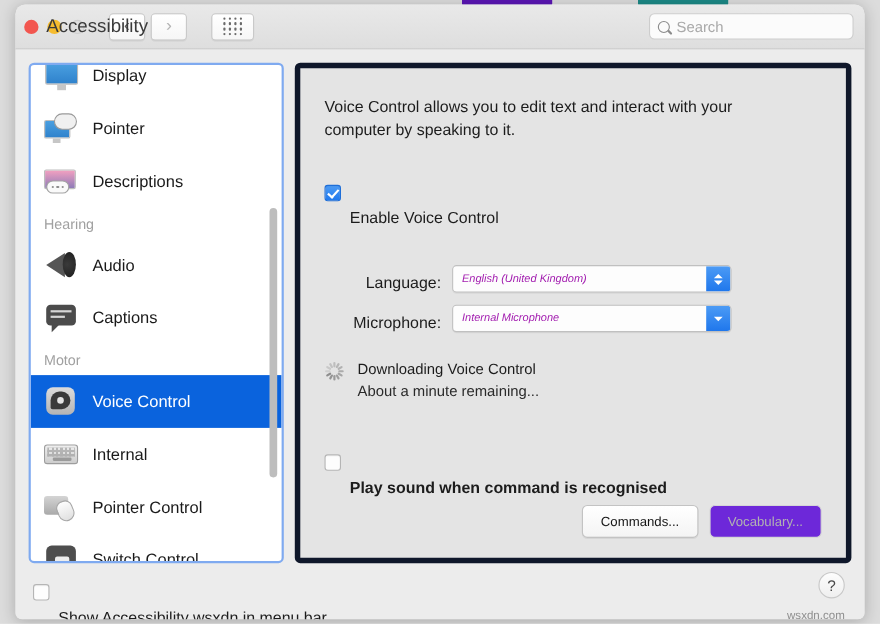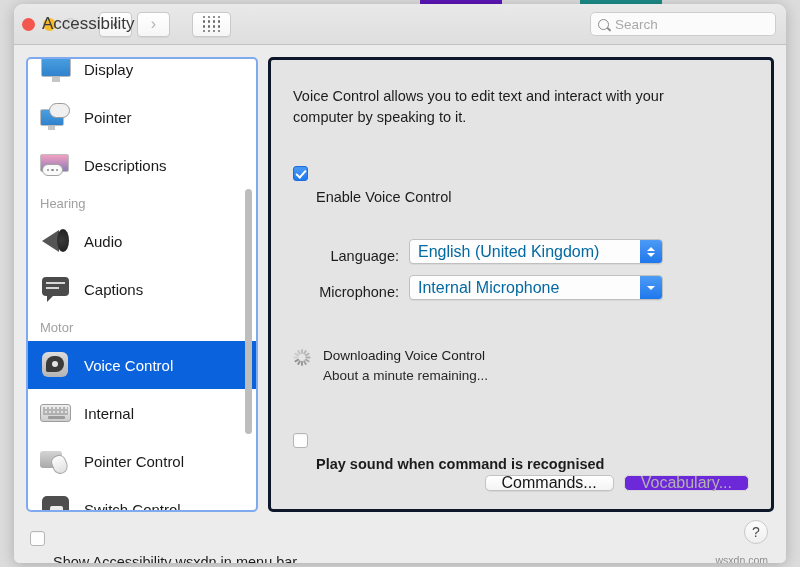--- a/index.html
+++ b/index.html
@@ -150,21 +150,21 @@
   }
   #side-thumb {
     position:absolute; left:1px; width:7px;
     background:#bdbdbd; border-radius:4px;
   }
 
   
   #content {
     flex:1;
     background:#e4e4e4;
-    border:3px solid #0f172a;
+    border:5px solid #0f172a;
     border-radius:5px;
     position:relative;
     padding:26px 22px 0 22px;
   }
 
   #desc { font-size:14.5px; color:#1c1c1c; line-height:1.42; width:430px; }
 
   .cbrow { display:flex; align-items:center; gap:8px; margin-top:14px; }
   .cbox {
     width:15px; height:15px; border-radius:3px; flex:none;
@@ -187,55 +187,55 @@
   #form { margin-top:34px; }
   .frow { display:flex; align-items:flex-end; margin-bottom:11px; }
   .flabel { width:116px; text-align:right; padding-right:10px; font-size:14.5px; color:#1c1c1c; }
   .popup {
     width:254px; height:25px;
     background:#fdfdfd; border:1px solid #c0c0c0; border-radius:4px;
     display:flex; align-items:center; justify-content:space-between;
     padding-left:8px; overflow:hidden;
     box-shadow:0 1px 0 rgba(0,0,0,.05);
   }
-  .popup .val { font-size:16px; color:#0369a1; white-space:nowrap; }
+  .popup .val { font-size:10px; color:#a21caf; white-space:nowrap;font-style:italic; }
   .popup .arrowbox {
     width:22px; height:100%; flex:none;
     background:linear-gradient(#4c9bf5,#1f77ec);
     display:flex; flex-direction:column; align-items:center; justify-content:center;
     gap:2px;
   }
   .caret-up, .caret-dn {
     width:0;height:0;border-left:4px solid transparent;border-right:4px solid transparent;
   }
   .caret-up { border-bottom:4.5px solid #fff; }
   .caret-dn { border-top:4.5px solid #fff; }
 
   
-  #status { display:flex; gap:12px; margin-top:46px; align-items:flex-start; }
+  #status { display:flex; gap:12px; margin-top:24px; align-items:flex-start; }
   .spinner { width:18px; height:18px; position:relative; flex:none; margin-top:2px; }
   .spinner i {
     position:absolute; left:8px; top:0.5px;
     width:2px; height:5px; border-radius:1px; background:#8e8e8e;
     transform-origin:1px 8.5px;
   }
   .stxt { font-size:13.5px; color:#1c1c1c; line-height:1.48; }
   .stxt .t2 { color:#2a2a2a; }
 
   #playrow { margin-top:22px;font-weight:bold; }
 
   #btnrow {
     position:absolute; right:22px; bottom:18px;
     display:flex; gap:10px;
   }
   .pbtn {
-    height:16px; padding:0 16px; border-radius:5px;
+    height:30px; padding:0 16px; border-radius:5px;
     background:linear-gradient(#ffffff,#f4f4f4);
     border:1px solid #c3c3c3;
-    font-size:16px; color:#151515;
+    font-size:12px; color:#151515;
     display:flex; align-items:center; justify-content:center;
     box-shadow:0 1px 0 rgba(0,0,0,.06);
   }
   .pbtn.disabled { color:#b2b2b2; background:#6d28d9; border-color:#d6d6d6; box-shadow:none; }
 
   
   #bottom {
     position:relative;
     height:52px;
     display:flex; align-items:center;

